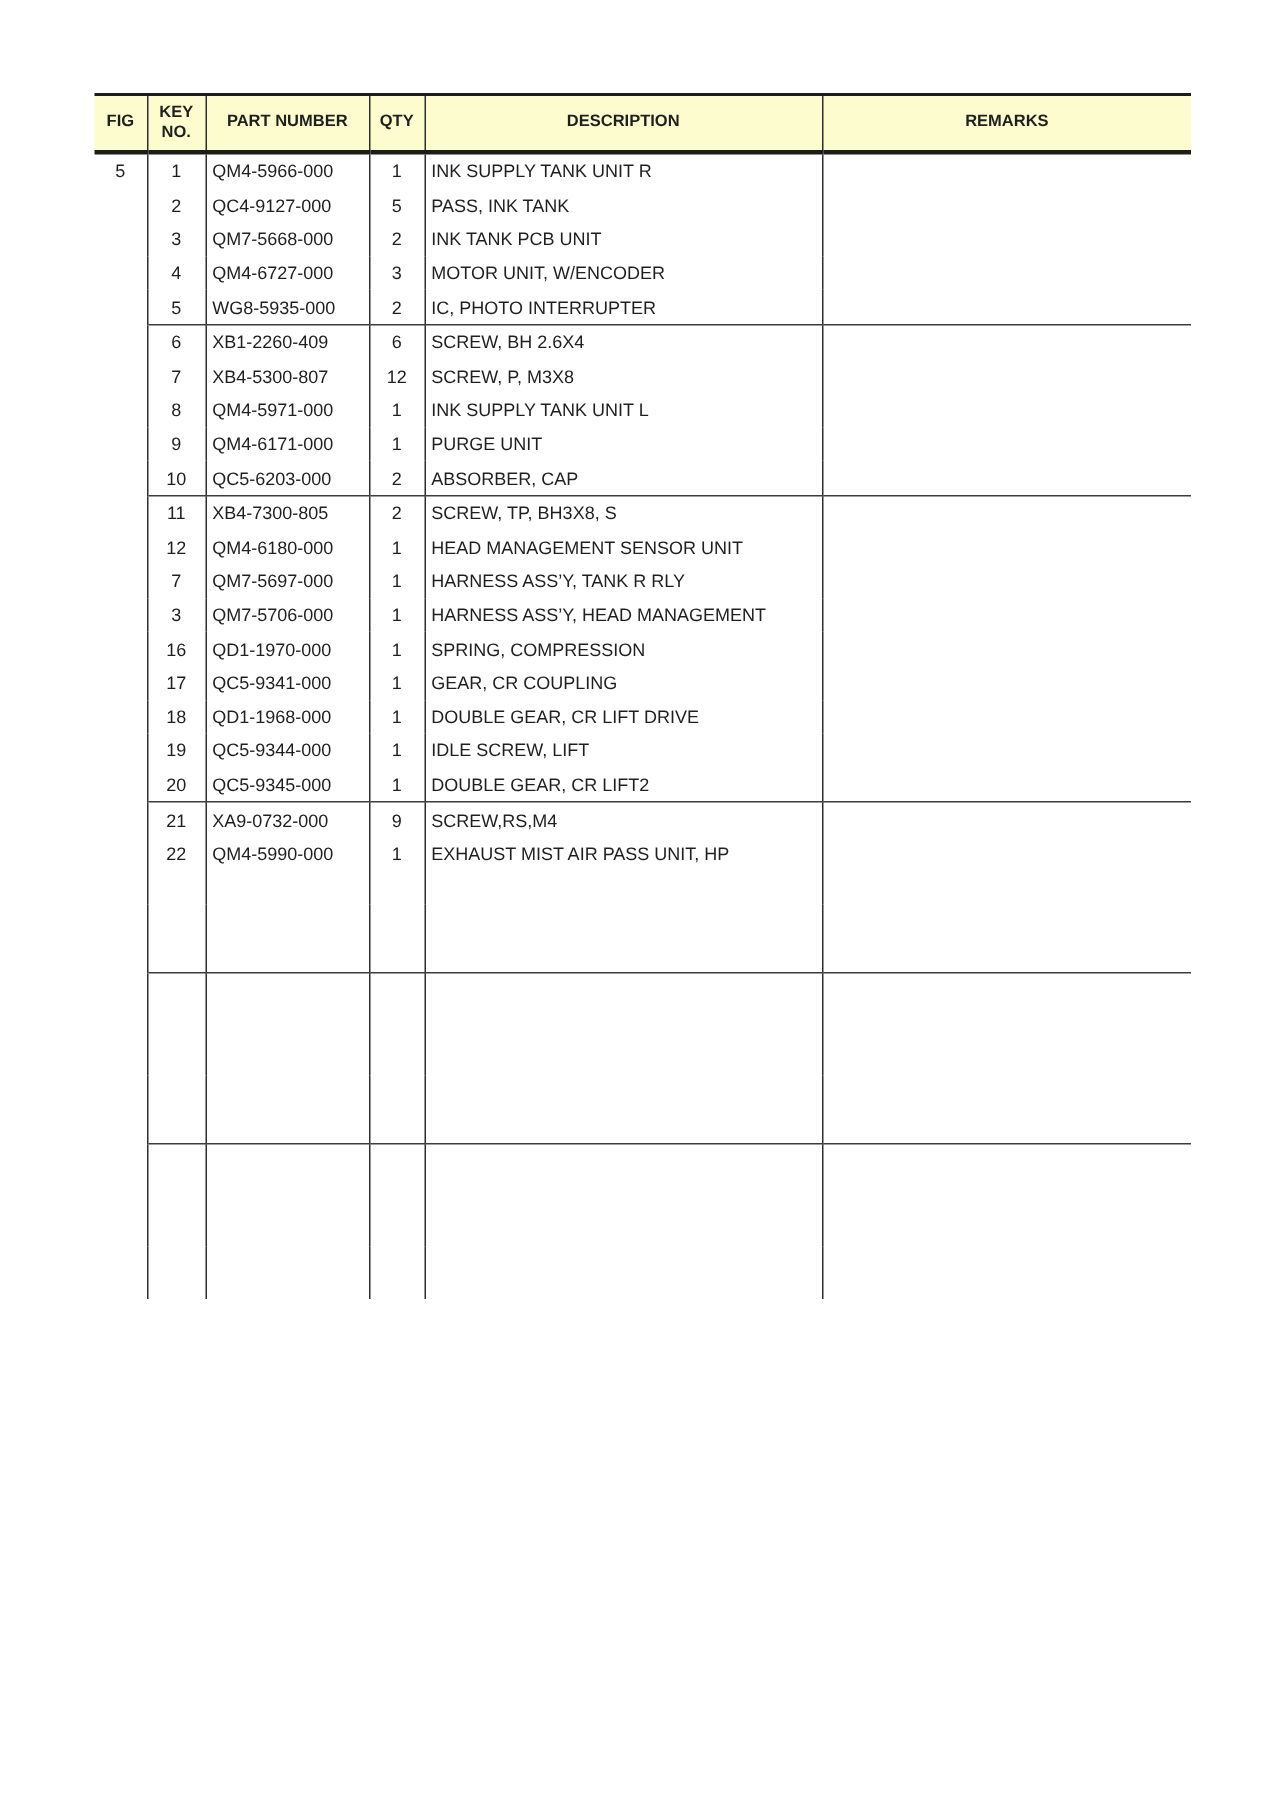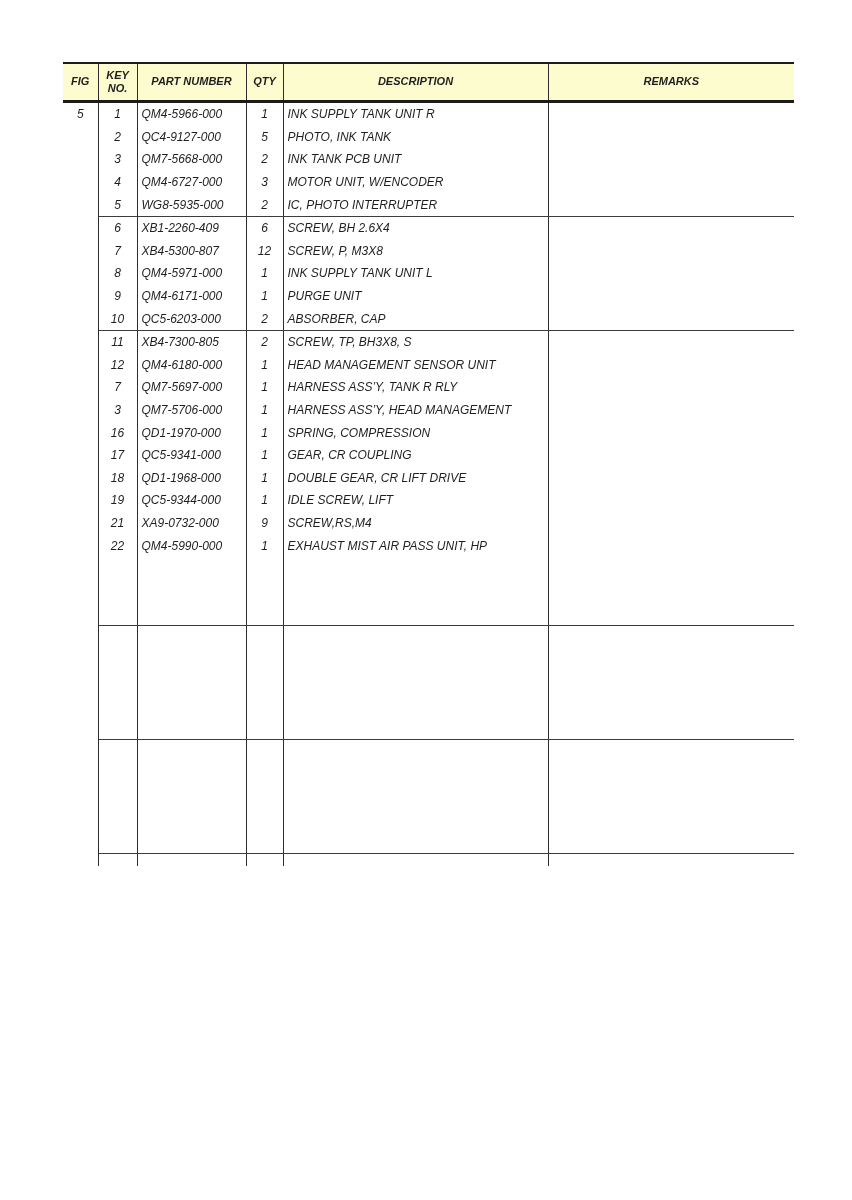--- a/index.html
+++ b/index.html
@@ -3,21 +3,20 @@
 <meta charset="utf-8">
 <style>
   html, body { margin: 0; padding: 0; background: #ffffff; }
   .page {
     position: relative;
     width: 852px;
     height: 866px;
     background: #ffffff;
     overflow: hidden;
     font-family: "Liberation Sans", sans-serif;
-    font-style: italic;
   }
   table.parts-table {
     position: absolute;
     left: 63px;
     top: 62px;
     width: 731px;
     border-collapse: collapse;
     table-layout: fixed;
     border-top: 2px solid var(--border_dark, #1c1c1c);
     font-family: "Liberation Sans", sans-serif;
@@ -110,21 +109,21 @@
           <td class="c-part">QM4-5966-000</td>
           <td class="c-qty">1</td>
           <td class="c-desc">INK SUPPLY TANK UNIT R</td>
           <td class="c-remarks"></td>
         </tr>
         <tr>
           <td class="c-fig"></td>
           <td class="c-key">2</td>
           <td class="c-part">QC4-9127-000</td>
           <td class="c-qty">5</td>
-          <td class="c-desc">PHOTO, INK TANK</td>
+          <td class="c-desc">PASS, INK TANK</td>
           <td class="c-remarks"></td>
         </tr>
         <tr>
           <td class="c-fig"></td>
           <td class="c-key">3</td>
           <td class="c-part">QM7-5668-000</td>
           <td class="c-qty">2</td>
           <td class="c-desc">INK TANK PCB UNIT</td>
           <td class="c-remarks"></td>
         </tr>
@@ -246,20 +245,28 @@
           <td class="c-desc">DOUBLE GEAR, CR LIFT DRIVE</td>
           <td class="c-remarks"></td>
         </tr>
         <tr>
           <td class="c-fig"></td>
           <td class="c-key">19</td>
           <td class="c-part">QC5-9344-000</td>
           <td class="c-qty">1</td>
           <td class="c-desc">IDLE SCREW, LIFT</td>
           <td class="c-remarks"></td>
+        </tr>
+        <tr>
+          <td class="c-fig"></td>
+          <td class="c-key grp-end">20</td>
+          <td class="c-part grp-end">QC5-9345-000</td>
+          <td class="c-qty grp-end">1</td>
+          <td class="c-desc grp-end">DOUBLE GEAR, CR LIFT2</td>
+          <td class="c-remarks grp-end"></td>
         </tr>
       </tbody>
       <tbody>
         <tr>
           <td class="c-fig"></td>
           <td class="c-key">21</td>
           <td class="c-part">XA9-0732-000</td>
           <td class="c-qty">9</td>
           <td class="c-desc">SCREW,RS,M4</td>
           <td class="c-remarks"></td>

